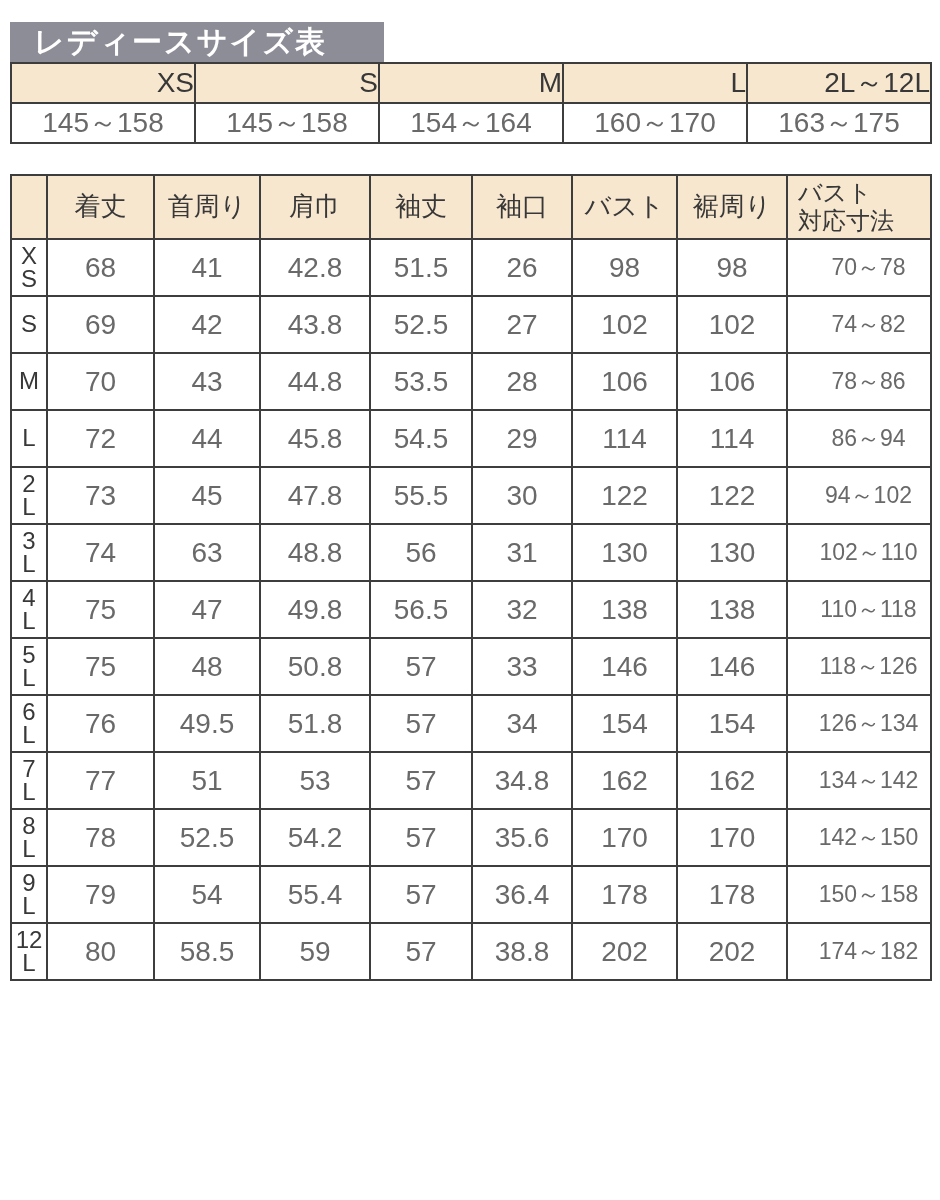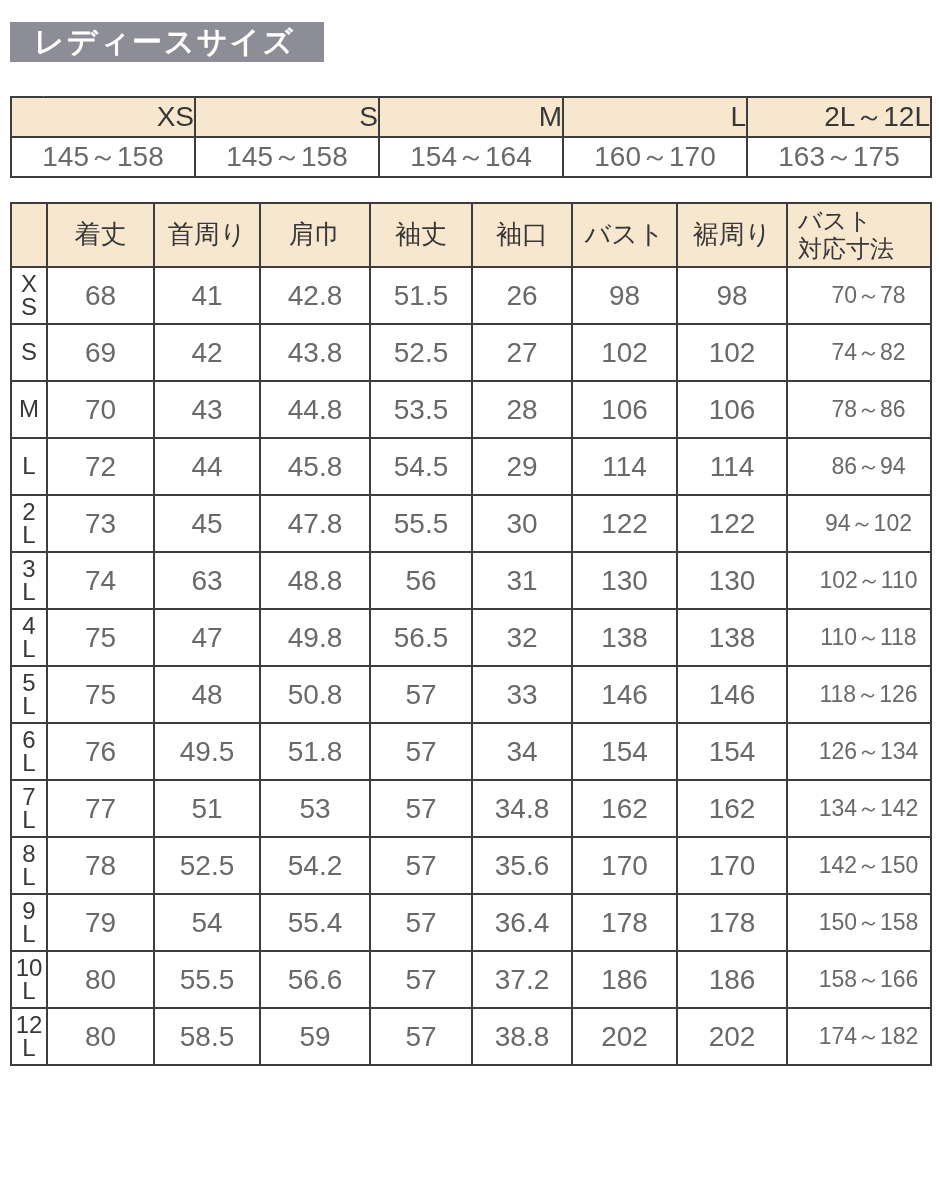--- a/index.html
+++ b/index.html
@@ -16,21 +16,21 @@
     width:940px;height:1200px;
     font-family:"Liberation Sans","DejaVu Sans",sans-serif;
     color:#222;
   }
   .page{padding:22px 10px 0 10px;}
 
   .title-bar{
     background:var(--title-bg);
     color:var(--title-text);
     display:inline-block;
-    width:314px;height:40px;
+    width:374px;height:40px;
     line-height:40px;
     font-size:30px;font-weight:bold;
     padding-left:24px;
     letter-spacing:2px;
   }
 
   .subtitle{
     font-size:26px;
     font-weight:bold;
     color:#141414;
@@ -51,21 +51,21 @@
     text-align:right;
   }
   .height-table td{
     color:var(--value-text);
     font-size:28px;
     height:34px;
     background:#fff;
   }
 
   
-  .size-table{margin-top:24px;}
+  .size-table{margin-top:30px;}
   .size-table thead th{
     background:var(--header-bg);
     color:var(--label-text);
     font-weight:normal;
     font-size:26px;
     height:64px;
     white-space:pre-line;
     line-height:1.15;
   }
   .size-table thead th.bust-col{
@@ -289,32 +289,20 @@
           <td>79</td>
           <td>54</td>
           <td>55.4</td>
           <td>57</td>
           <td>36.4</td>
           <td>178</td>
           <td>178</td>
           <td class="range-col">150～158</td>
         </tr>
         <tr>
-          <th class="row-label">10
-L</th>
-          <td>80</td>
-          <td>55.5</td>
-          <td>56.6</td>
-          <td>57</td>
-          <td>37.2</td>
-          <td>186</td>
-          <td>186</td>
-          <td class="range-col">158～166</td>
-        </tr>
-        <tr>
           <th class="row-label">12
 L</th>
           <td>80</td>
           <td>58.5</td>
           <td>59</td>
           <td>57</td>
           <td>38.8</td>
           <td>202</td>
           <td>202</td>
           <td class="range-col">174～182</td>

